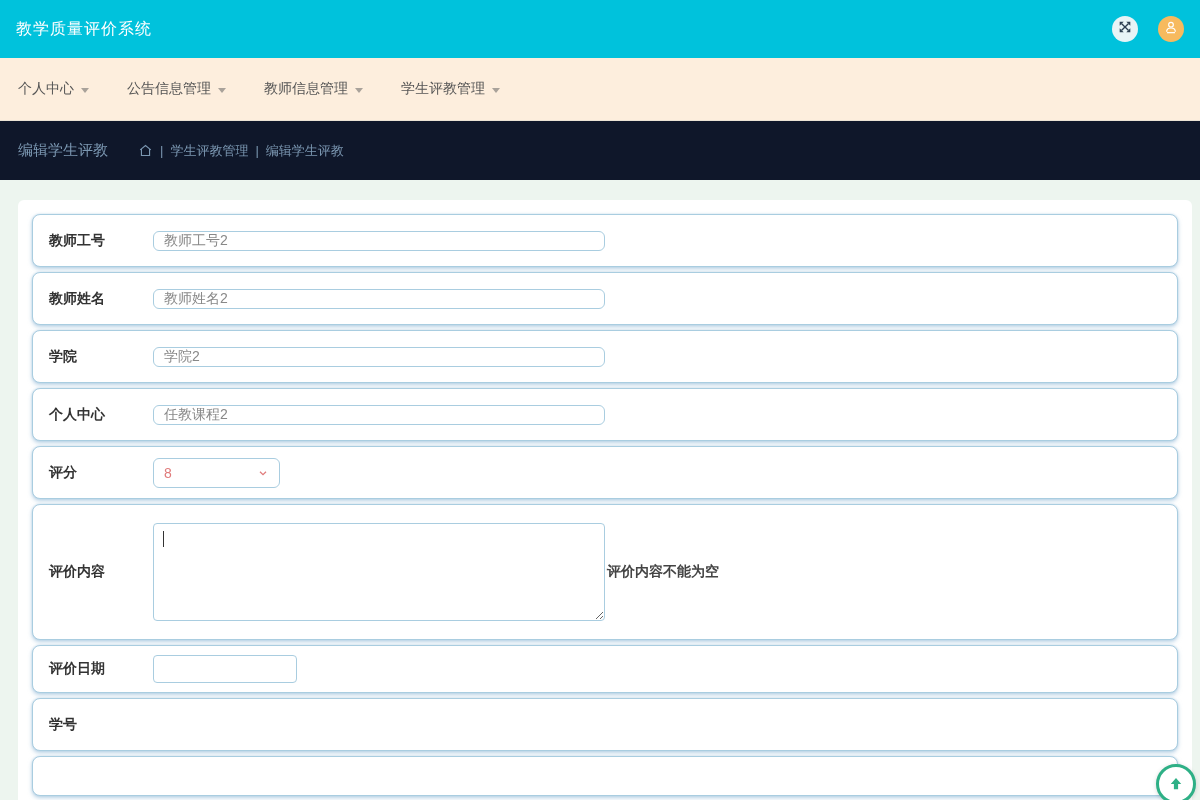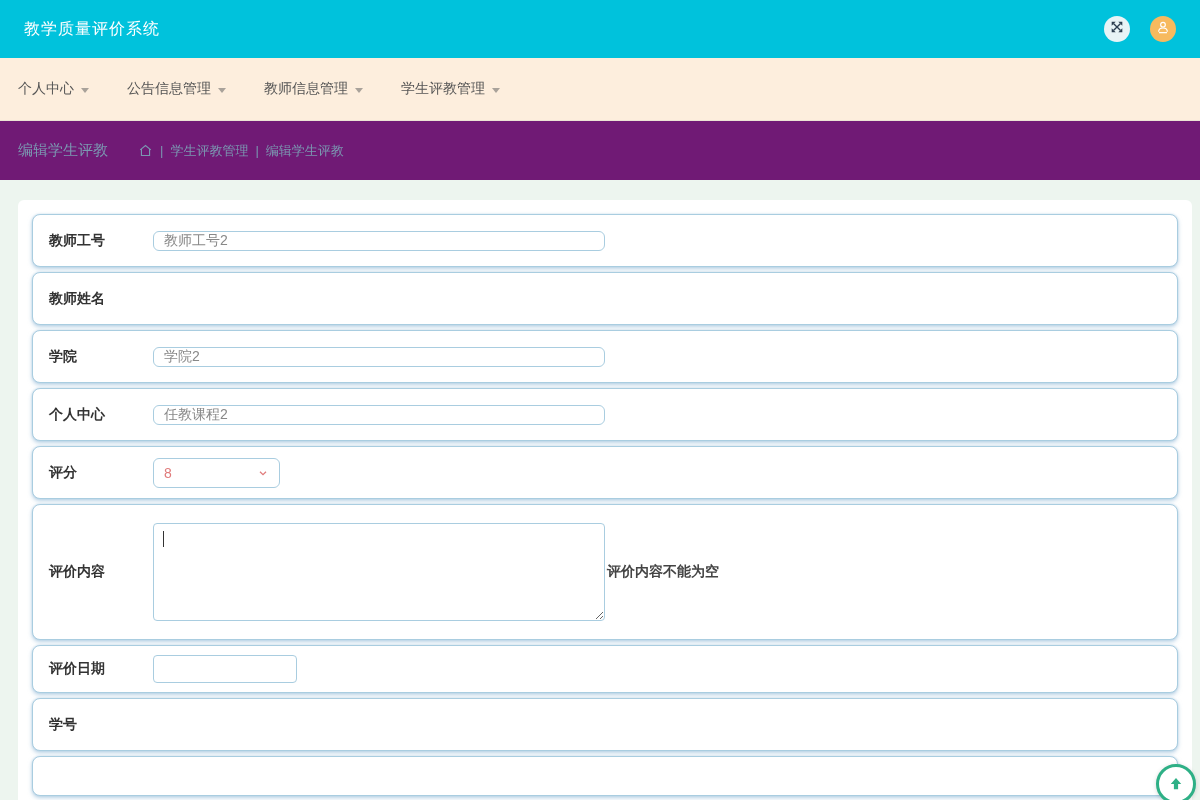--- a/index.html
+++ b/index.html
@@ -1,33 +1,33 @@
 <!DOCTYPE html>
 <html><head>
 <meta charset="utf-8">
 <style>
   * { margin:0; padding:0; box-sizing:border-box; }
   html,body { width:1200px; height:800px; overflow:hidden; }
   body { font-family:"Liberation Sans","DejaVu Sans",sans-serif; position:relative; background:#edf5ef; }
 
   
-  .header { height:58px; background:#00c2dc; display:flex; align-items:center; justify-content:space-between; padding:0 24px; }
+  .header { height:58px; background:#00c2dc; display:flex; align-items:center; justify-content:space-between; padding:0 16px; }
   .app-title { color:#ffffff; font-size:16px; letter-spacing:1px; }
   .header-actions { display:flex; align-items:center; gap:20px; }
   .icon-circle { width:26px; height:26px; border-radius:50%; display:flex; align-items:center; justify-content:center; cursor:pointer; }
   .icon-circle.fullscreen { background:#e8f4f6; }
   .icon-circle.avatar { background:#f7ba5e; }
 
   
   .nav { height:62px; background:#fdeedd; display:flex; align-items:center; padding:0 18px; gap:38px; }
   .nav-item { display:flex; align-items:center; gap:7px; color:#555; font-size:14px; cursor:pointer;text-align:center; }
   .caret { width:0; height:0; border-left:4px solid transparent; border-right:4px solid transparent; border-top:5px solid #a9a29a; margin-top:2px; }
 
   
-  .breadcrumb-bar { height:60px; background:#701a75; border-top:1px solid #ebe3d4; display:flex; align-items:center; padding:7px 18px; color:#7b97b1; }
+  .breadcrumb-bar { height:60px; background:#0f172a; border-top:1px solid #ebe3d4; display:flex; align-items:center; padding:7px 18px; color:#7b97b1; }
   .page-title { font-size:15px; margin-right:30px; }
   .crumbs { display:flex; align-items:center; gap:7px; font-size:13px; }
   .crumb { cursor:pointer; }
   .crumb-sep { color:#7b97b1; }
 
   
   .content { height:620px; background:#edf5ef; }
   .panel { margin:20px 8px 0 18px; background:#ffffff; border-radius:6px; padding:14px; display:flex; flex-direction:column; gap:5px; }
 
   .form-row { background:#ffffff; border:1px solid #a9cde0; border-radius:8px;
@@ -128,20 +128,21 @@
 <div class="content">
   <div class="panel">
 
     <div class="form-row">
       <span class="form-label">教师工号</span>
       <input class="text-input" type="text" value="教师工号2" style="">
     </div>
 
     <div class="form-row">
       <span class="form-label">教师姓名</span>
+      <input class="text-input" type="text" value="教师姓名2" style="">
     </div>
 
     <div class="form-row">
       <span class="form-label">学院</span>
       <input class="text-input" type="text" value="学院2" style="">
     </div>
 
 
     <div class="form-row">
       <span class="form-label">个人中心</span>

